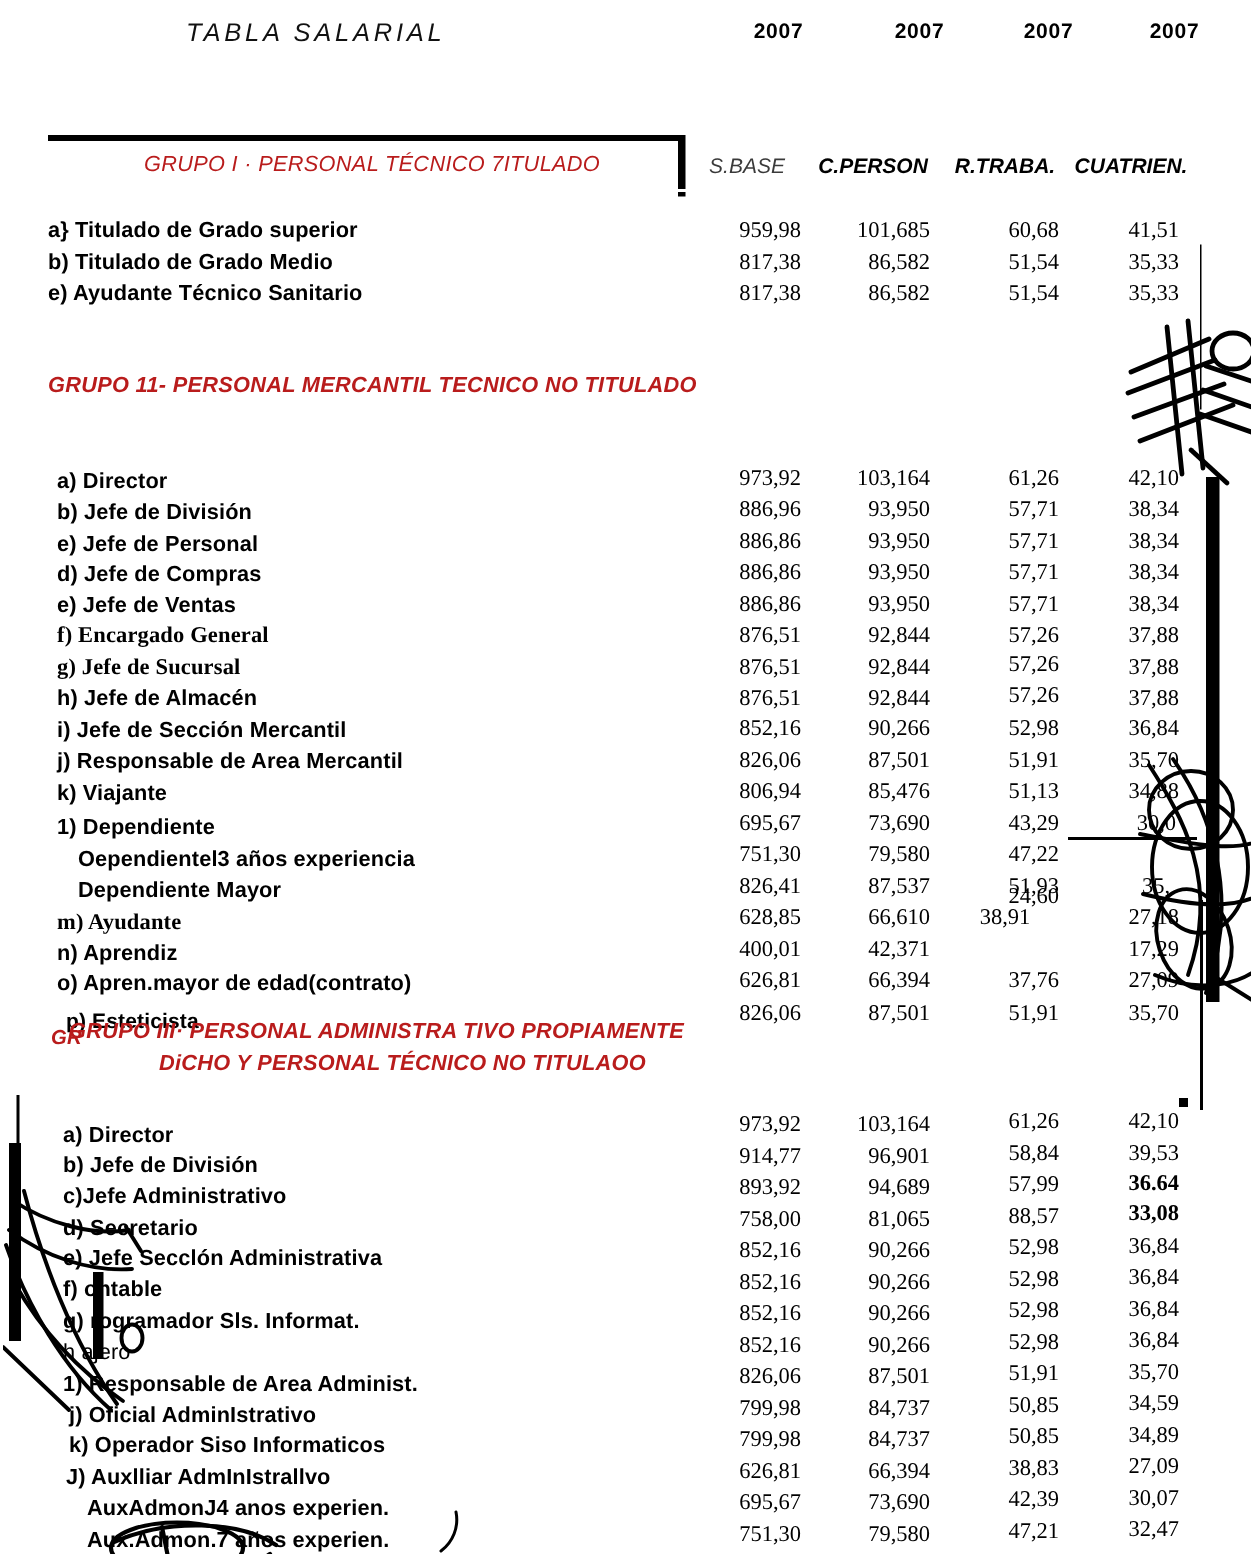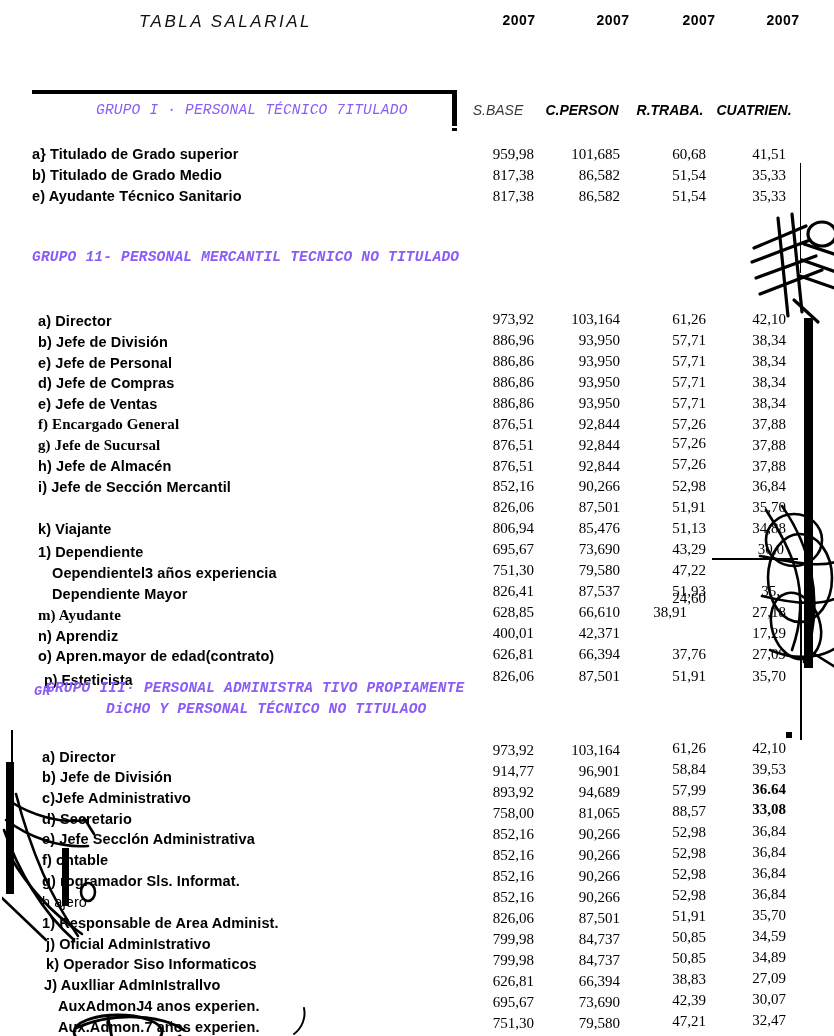--- a/index.html
+++ b/index.html
@@ -37,24 +37,24 @@
   }
 
   
   .rule-thick {
     position: absolute;
     background: #000;
   }
 
   
   .group-head {
-    font-family: Liberation Mono, monospace;
+    font-family: Liberation Sans, sans-serif;
     font-style: italic;
     font-size: 14.5px;
-    color: #8b5cf6;
+    color: #b91c1c;
     letter-spacing: 0.2px;
   }
   .group-head.bolded { font-weight: bold; }
 
   
   .col-head {
     font-family: "Liberation Sans", sans-serif;
     font-size: 14px;
     font-style: italic;
     text-align: center;
@@ -102,21 +102,21 @@
   .hairline {
     position: absolute;
     background: #000;
   }
 </style>
 </head>
 <body>
 
 <div id="page">
 
-  <div class="abs doc-title" style="left:139px; top:12px;text-align:center;">TABLA   SALARIAL</div>
+  <div class="abs doc-title" style="left:124px; top:12px;text-align:center;">TABLA   SALARIAL</div>
 
   <div class="abs year-label" style="left:484px; top:12px;">2007</div>
   <div class="abs year-label" style="left:578px; top:12px;">2007</div>
   <div class="abs year-label" style="left:664px; top:12px;">2007</div>
   <div class="abs year-label" style="left:748px; top:12px;">2007</div>
 
   <div class="rule-thick" style="left:32px; top:90px; width:424px; height:4px;"></div>
   <div class="rule-thick" style="left:452px; top:90px; width:5px; height:36px;"></div>
 
   <div class="abs group-head" style="left:96px; top:102px;">GRUPO I · PERSONAL TÉCNICO 7ITULADO</div>
@@ -193,20 +193,21 @@
   <div class="abs num" style="left:548px; top:458px;">92,844</div>
   <div class="abs num" style="left:634px; top:456px;">57,26</div>
   <div class="abs num" style="left:714px; top:458px;">37,88</div>
 
   <div class="abs row-label" style="left:38px; top:479px;">i)  Jefe de Sección Mercantil</div>
   <div class="abs num" style="left:462px; top:478px;">852,16</div>
   <div class="abs num" style="left:548px; top:478px;">90,266</div>
   <div class="abs num" style="left:634px; top:478px;">52,98</div>
   <div class="abs num" style="left:714px; top:478px;">36,84</div>
 
+  <div class="abs row-label" style="left:38px; top:500px;">j) Responsable de Area Mercantil</div>
   <div class="abs num" style="left:462px; top:499px;">826,06</div>
   <div class="abs num" style="left:548px; top:499px;">87,501</div>
   <div class="abs num" style="left:634px; top:499px;">51,91</div>
   <div class="abs num" style="left:714px; top:499px;">35,70</div>
 
   <div class="abs row-label" style="left:38px; top:521px;">k) Viajante</div>
   <div class="abs num" style="left:462px; top:520px;">806,94</div>
   <div class="abs num" style="left:548px; top:520px;">85,476</div>
   <div class="abs num" style="left:634px; top:520px;">51,13</div>
   <div class="abs num" style="left:714px; top:520px;">34,88</div>

